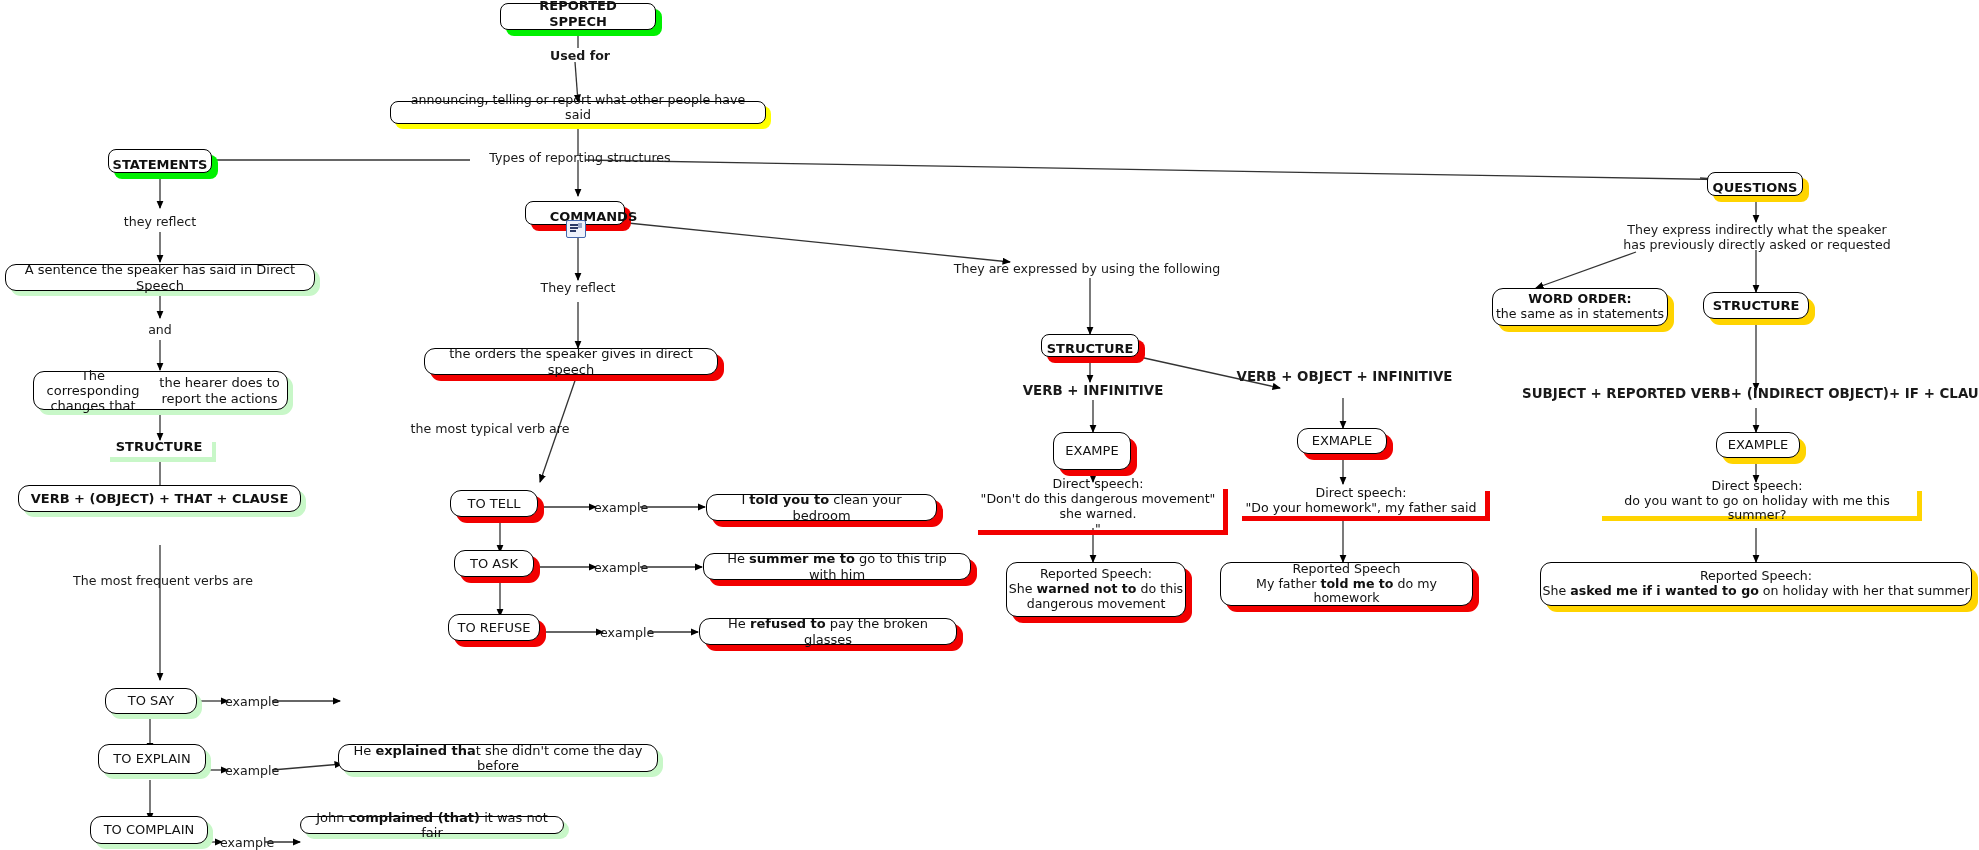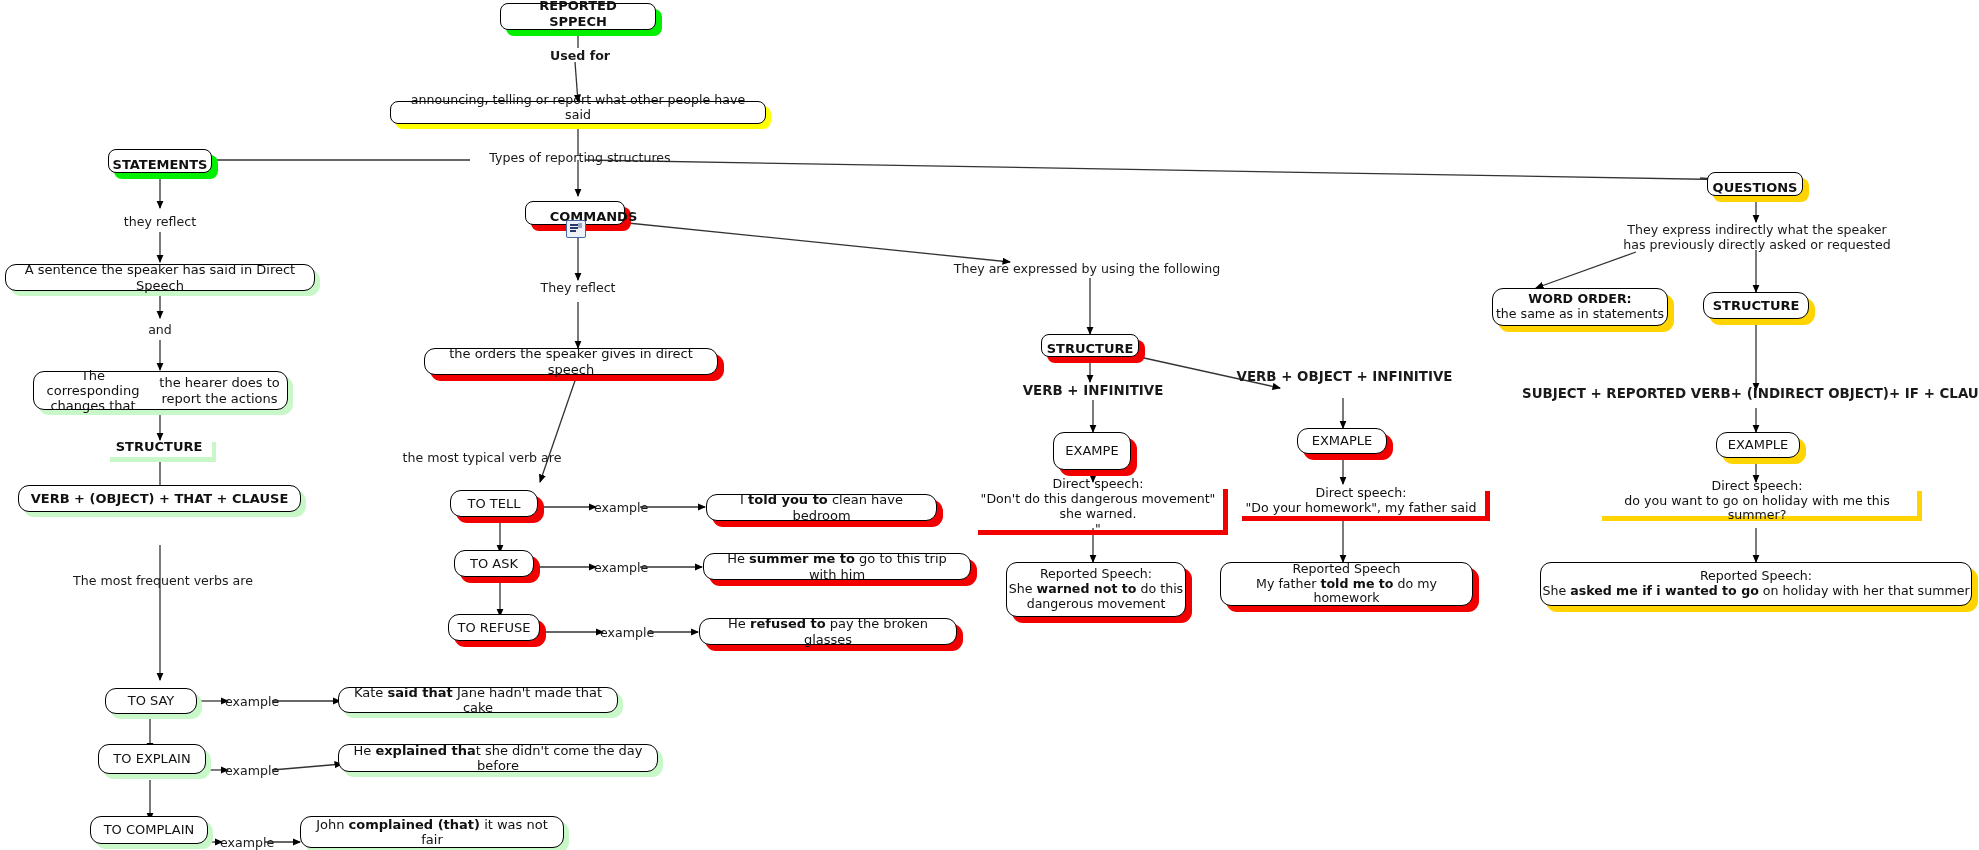--- a/index.html
+++ b/index.html
@@ -170,45 +170,40 @@
   <div class="lbl fs125" style="left:58px;top:573px;width:210px;">
     <span>The most frequent verbs are</span>
   </div>
 
   <div class="node round sh-green-soft fs13" style="left:105px;top:688px;width:92px;height:26px;">
     <span>TO SAY</span>
   </div>
   <div class="lbl fs125" style="left:225px;top:694px;width:52px;">
     <span>example</span>
   </div>
-  <div class="node round sh-green-soft fs13" style="left:338px;top:687px;width:280px;height:26px;">
-    <span class="inner">
-      <span>Kate </span><b>said that</b><span> Jane hadn't made that cake</span>
-    </span>
-  </div>
 
   <div class="node round sh-green-soft fs13" style="left:98px;top:744px;width:108px;height:30px;">
     <span>TO EXPLAIN</span>
   </div>
   <div class="lbl fs125" style="left:225px;top:763px;width:52px;">
     <span>example</span>
   </div>
   <div class="node round sh-green-soft fs13" style="left:338px;top:744px;width:320px;height:28px;">
     <span class="inner">
       <span>He </span><b>explained tha</b><span>t she didn't come the day before</span>
     </span>
   </div>
 
   <div class="node round sh-green-soft fs13" style="left:90px;top:816px;width:118px;height:28px;">
     <span>TO COMPLAIN</span>
   </div>
   <div class="lbl fs125" style="left:220px;top:835px;width:52px;">
     <span>example</span>
   </div>
-  <div class="node round sh-green-soft fs13" style="left:300px;top:816px;width:264px;height:32px;">
+  <div class="node round sh-green-soft fs13" style="left:300px;top:816px;width:264px;height:18px;">
     <span class="inner">
       <span>John </span><b>complained (that)</b><span> it was not fair</span>
     </span>
   </div>
 
   <div class="node rect sh-red t-bold fs13" style="left:525px;top:201px;width:100px;height:24px;padding-left:37px;">
     <span class="inner">COMMANDS</span>
   </div>
   <span class="res-icon" style="left:566px;top:220px;">
     <i style="left:3px;top:3px;width:8px;height:1.5px;"></i>
@@ -218,33 +213,33 @@
   </span>
 
   <div class="lbl fs125" style="left:528px;top:280px;width:100px;">
     <span>They reflect</span>
   </div>
 
   <div class="node round sh-red fs13" style="left:424px;top:348px;width:294px;height:27px;">
     <span class="inner">the orders the speaker gives in direct speech</span>
   </div>
 
-  <div class="lbl fs125" style="left:392px;top:421px;width:180px;margin-top:29px;">
+  <div class="lbl fs125" style="left:400px;top:421px;width:180px;">
     <span>the most typical verb are</span>
   </div>
 
   <div class="node round sh-red fs13" style="left:450px;top:490px;width:88px;height:27px;">
     <span>TO TELL</span>
   </div>
   <div class="lbl fs125" style="left:594px;top:500px;width:52px;">
     <span>example</span>
   </div>
   <div class="node round sh-red fs13" style="left:706px;top:494px;width:231px;height:27px;">
     <span class="inner">
-      <span>I </span><b>told you to</b><span> clean have bedroom</span>
+      <span>I </span><b>told you to</b><span> clean your bedroom</span>
     </span>
   </div>
 
   <div class="node round sh-red fs13" style="left:454px;top:550px;width:80px;height:27px;">
     <span>TO ASK</span>
   </div>
   <div class="lbl fs125" style="left:594px;top:560px;width:52px;">
     <span>example</span>
   </div>
   <div class="node round sh-red fs13" style="left:703px;top:553px;width:268px;height:27px;">

